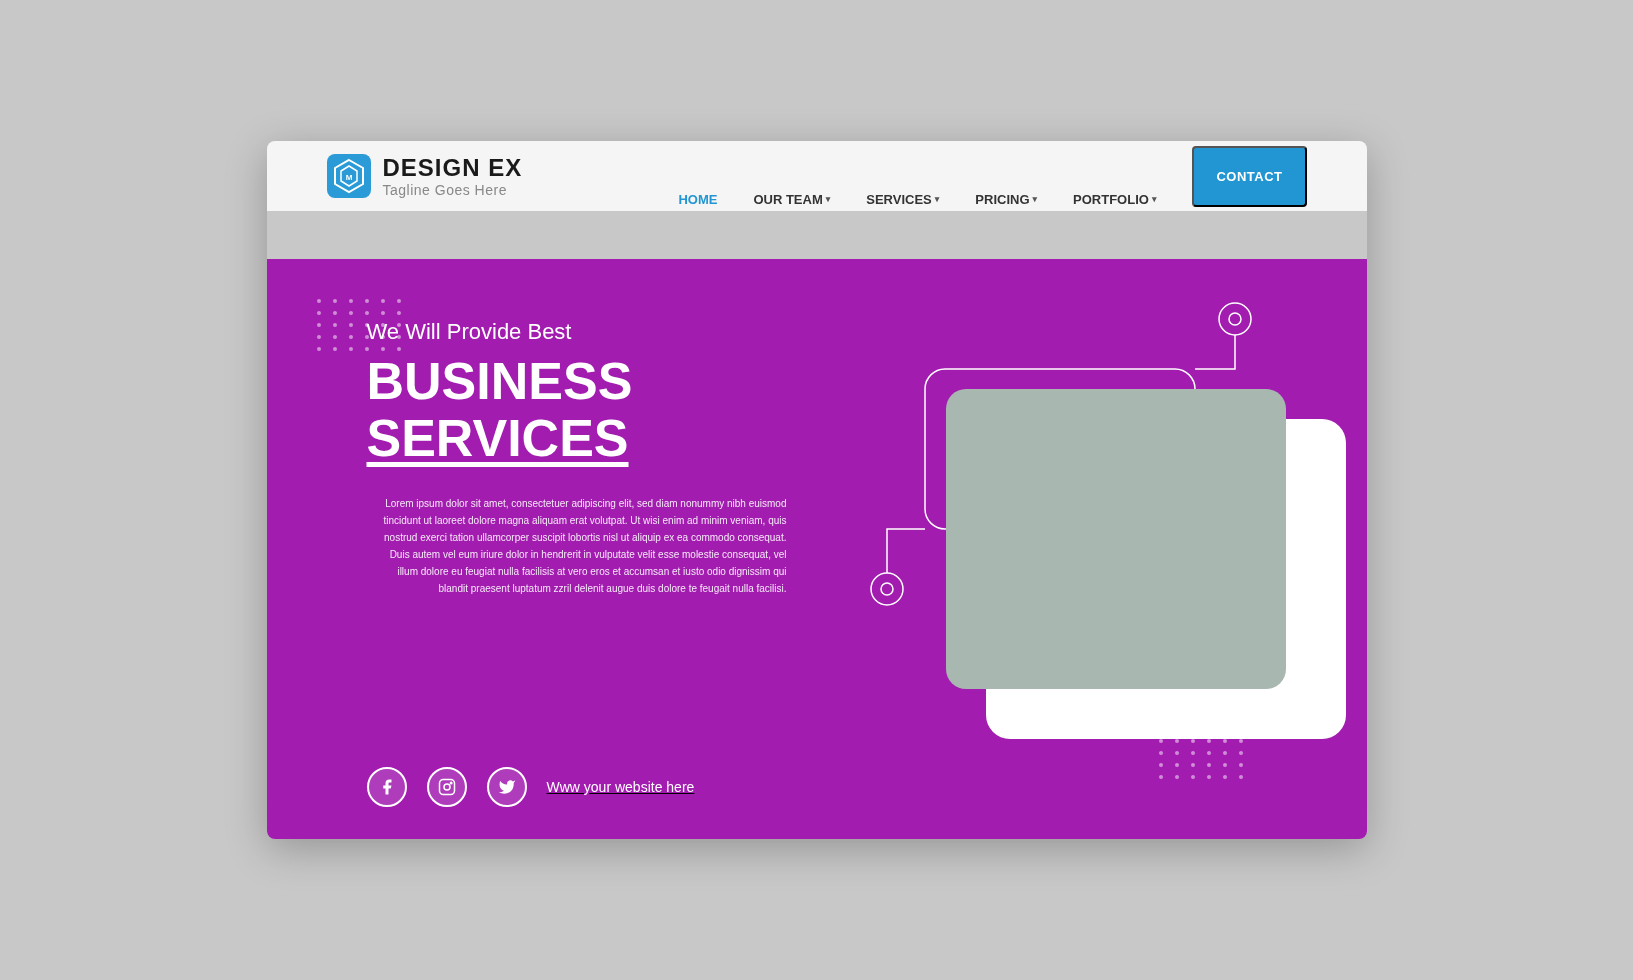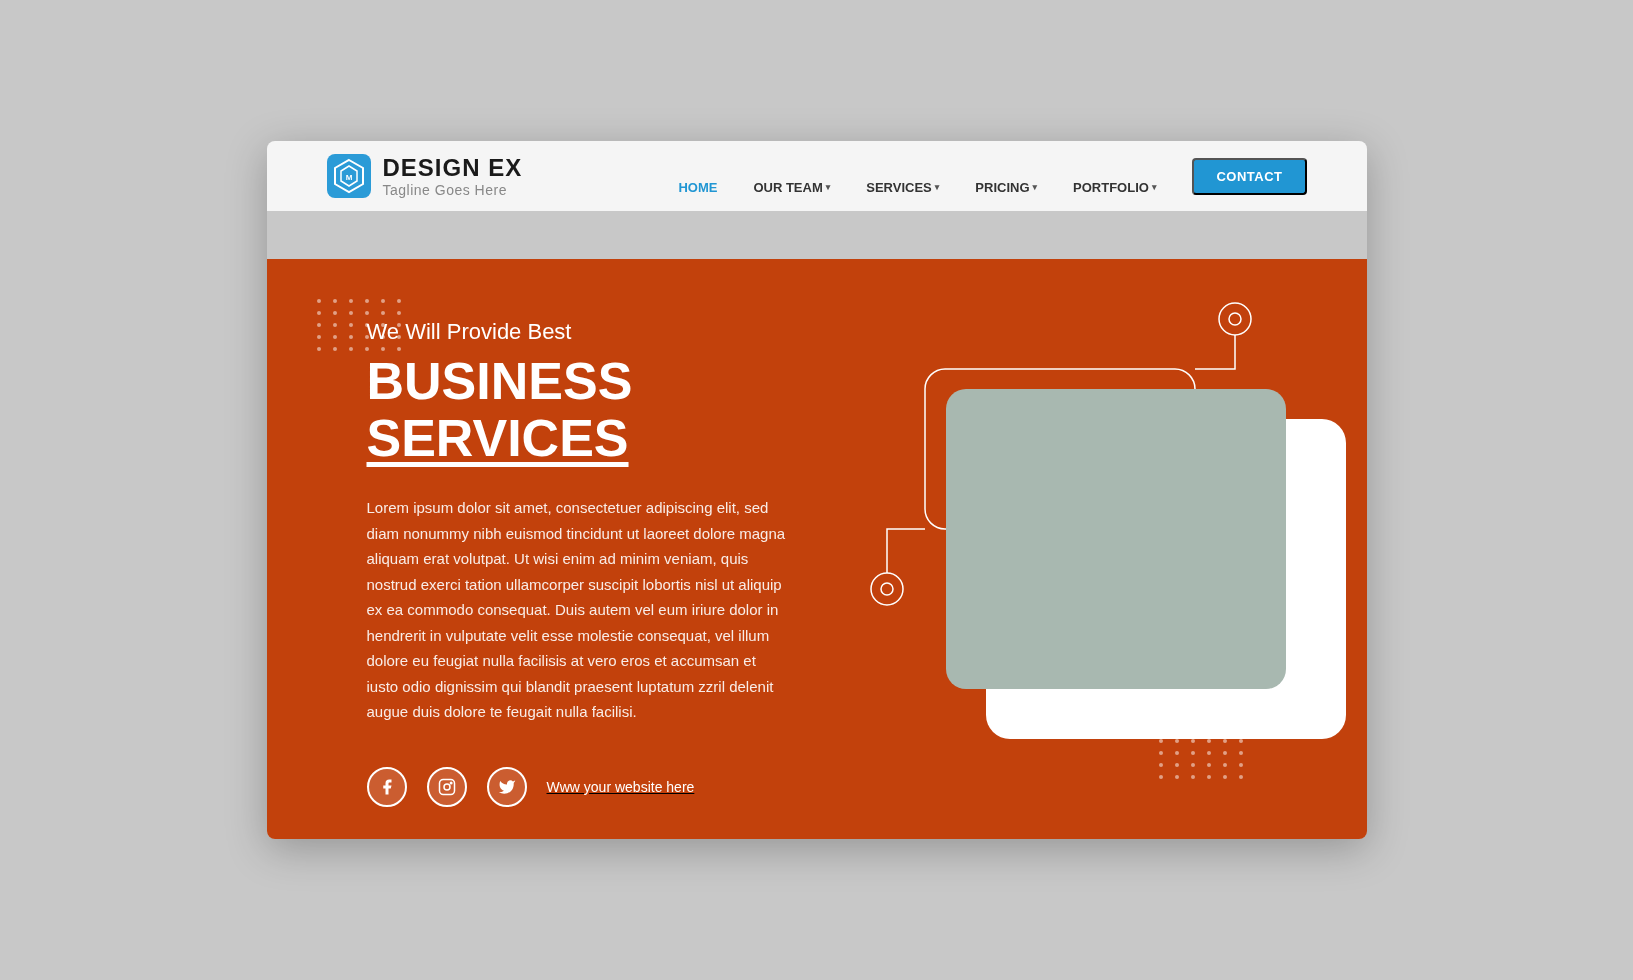--- a/index.html
+++ b/index.html
@@ -82,29 +82,29 @@
     .nav-item .chevron {
       font-size: 9px;
       color: #555;
     }
 
     .nav-contact-btn {
       background: #2196d3;
       color: #fff;
       font-size: 13px;
       font-weight: 700;
-      padding: 9px 22px;
+      padding: 21px 22px;
       border-radius: 4px;
       cursor: pointer;
       letter-spacing: 0.5px;
     }
 
     
     .hero {
-      background: #c2410c;
+      background: #a21caf;
       position: relative;
       padding: 0;
       min-height: 580px;
       overflow: hidden;
       margin-top: 48px;
     }
 
     .hero-content {
       padding: 60px 0 0 100px;
       max-width: 55%;
@@ -127,25 +127,25 @@
       margin-bottom: 28px;
     }
 
     .hero-title .underline {
       text-decoration: underline;
       text-decoration-color: #fff;
       text-underline-offset: 6px;
     }
 
     .hero-body {
-      font-size: 15px;
+      font-size: 10px;
       color: rgba(255,255,255,0.9);
       line-height: 1.7;
       max-width: 420px;
-      text-align: left;
+      text-align: right;
       margin-bottom: 48px;
     }
 
     .watch-btn {
       display: inline-block;
       border: 2.5px solid #fff;
       border-radius: 30px;
       padding: 14px 36px;
       color: #fff;
       font-size: 18px;

